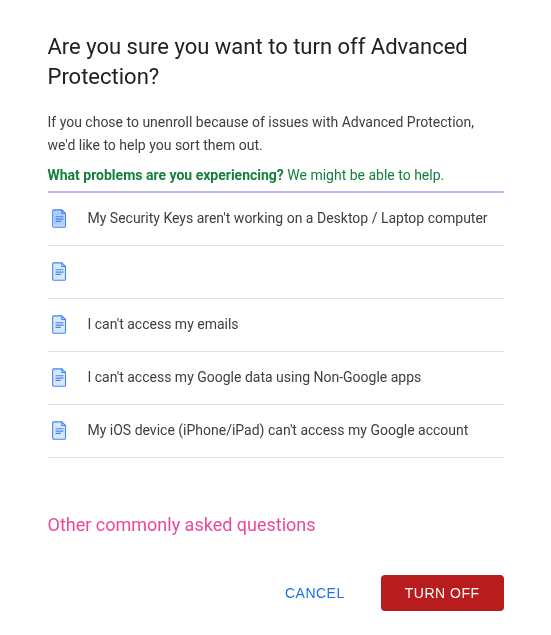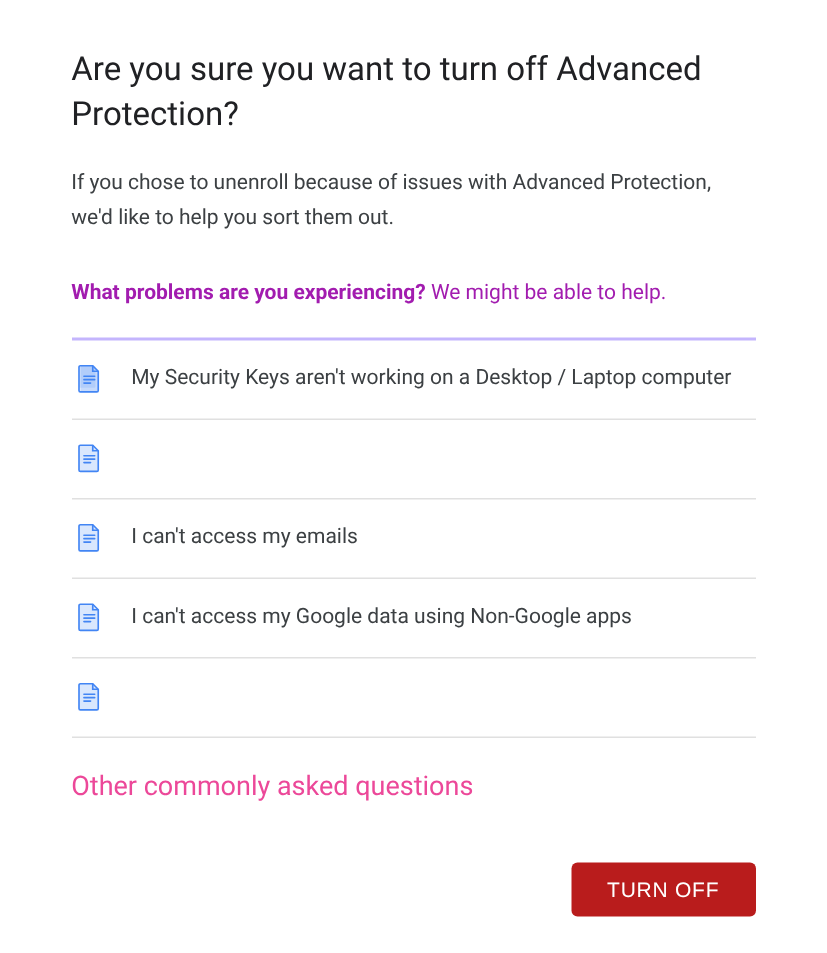--- a/index.html
+++ b/index.html
@@ -32,28 +32,28 @@
       font-weight: 400;
       color: #202124;
       line-height: 1.35;
       margin-bottom: 20px;
     }
 
     .dialog-subtitle {
       font-size: 14px;
       color: #3c4043;
       line-height: 1.6;
-      margin-bottom: 28px;
+      margin-bottom: 8px;
     }
 
     .problems-heading {
       font-size: 14px;
-      color: #a21caf;
+      color: #15803d;
       line-height: 1.6;
-      margin-bottom: 18px;
+      margin-bottom: 4px;
     }
 
     .problems-heading strong {
       font-weight: 700;
     }
 
     .list-items {
       flex: 1;
     }
 
@@ -209,23 +209,25 @@
       <div class="doc-icon">
         <svg viewBox="0 0 24 24" fill="none" xmlns="http://www.w3.org/2000/svg">
           <path d="M5 2h9l4 4v14a1 1 0 01-1 1H5a1 1 0 01-1-1V3a1 1 0 011-1z" fill="#4285f4" opacity="0.2"></path>
           <path d="M14 2v4h4" fill="none" stroke="#4285f4" stroke-width="1.2"></path>
           <rect x="7" y="9" width="9" height="1.2" rx="0.6" fill="#4285f4"></rect>
           <rect x="7" y="11.5" width="9" height="1.2" rx="0.6" fill="#4285f4"></rect>
           <rect x="7" y="14" width="6" height="1.2" rx="0.6" fill="#4285f4"></rect>
           <path d="M5 2h9l4 4v14a1 1 0 01-1 1H5a1 1 0 01-1-1V3a1 1 0 011-1z" fill="none" stroke="#4285f4" stroke-width="1.2"></path>
         </svg>
       </div>
+      <span class="list-item-text">My iOS device (iPhone/iPad) can't access my Google account</span>
     </div>
 
   </div>
 
   <a class="other-questions-link" href="#">Other commonly asked questions</a>
 
   <div class="dialog-actions">
+    <button class="btn-cancel">CANCEL</button>
     <button class="btn-turn-off">TURN OFF</button>
   </div>
 
 </div>
 
 </body></html>

